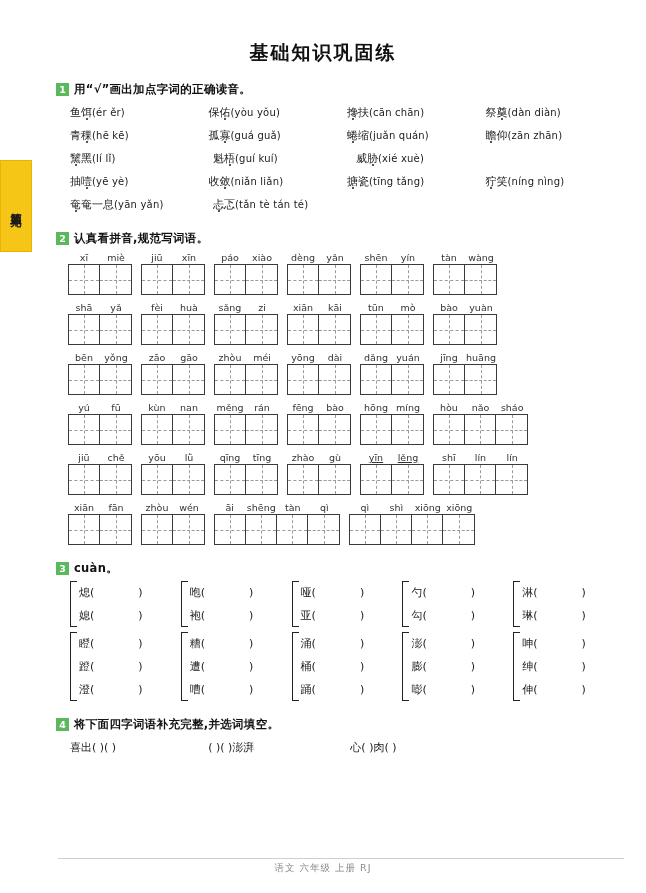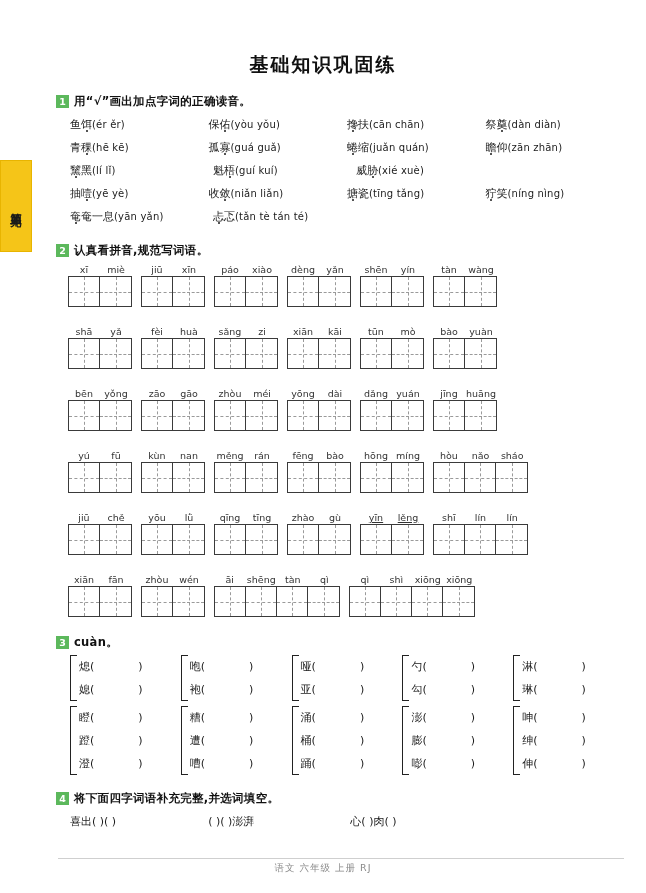--- a/index.html
+++ b/index.html
@@ -34,21 +34,21 @@
     letter-spacing: 1px;
     color: #1a1a1a;
     line-height: 1.05;
   }
   
   .title {
     text-align: center;
     font-size: 19px;
     font-weight: bold;
     color: #111;
-    padding-top: 52px;
+    padding-top: 40px;
     letter-spacing: 2px;
   }
   .content { padding: 0 22px 0 58px; }
 
   
   .sec-head {
     display: flex; align-items: center;
     margin-top: 16px; margin-bottom: 5px;
     margin-left: -2px;
   }
@@ -79,21 +79,21 @@
     content: "";
     position: absolute; left: 50%; bottom: -1px;
     transform: translateX(-50%);
     width: 2px; height: 2px; border-radius: 50%;
     background: #1a1a1a;
   }
   .py { font-size: 10px; letter-spacing: .2px; }
 
   
   .ex2 { margin-left: 10px; margin-top: 2px; }
-  .ex2-row { display: flex; margin-bottom: 18px; }
+  .ex2-row { display: flex; margin-bottom: 6px; }
   .word-group { margin-right: 9px; }
   .word-group.last { margin-right: 0; }
   .py-line {
     display: flex;
     font-size: 9.5px;
     color: #333;
     height: 13px;
     line-height: 13px;
     justify-content: space-around;
   }

